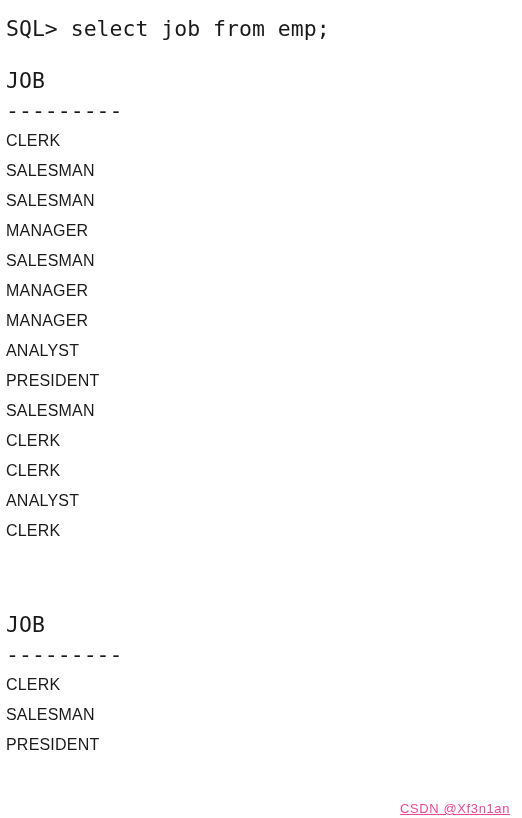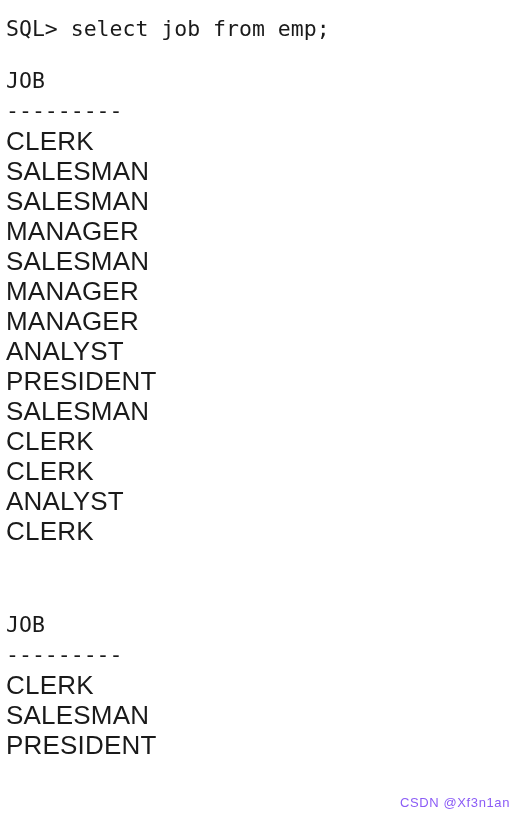--- a/index.html
+++ b/index.html
@@ -35,48 +35,49 @@
   
   .mono {
     font-family: "DejaVu Sans Mono", monospace;
     font-size: 21.5px;
     letter-spacing: 0px;
   }
 
   
   .prop {
     font-family: "Liberation Sans", "DejaVu Sans", sans-serif;
-    font-size: 26px;
+    font-size: 16px;
     letter-spacing: 0.2px;
   }
 
   .rule {
     font-family: "DejaVu Sans Mono", monospace;
     font-size: 21.5px;
     letter-spacing: 0px;
   }
 
   .blank {
     height: 22px;
   }
 
   .blank-sm {
     height: 20px;
   }
 
   #watermark {
     position: absolute;
     right: 12px;
-    bottom: 8px;
+    bottom: 2px;
     font-family: "Liberation Sans", "DejaVu Sans", sans-serif;
     font-size: 13px;
-    color: #8b5cf6;
+    color: #ec4899;
     letter-spacing: 0.6px;
     white-space: pre;
     user-select: none;
+    text-decoration: underline;
   }
 </style>
 </head>
 <body>
 
 <div id="terminal">
 
   <div class="line mono">SQL&gt; select job from emp;</div>
   <div class="blank"></div>
   <div class="line mono">JOB</div>

